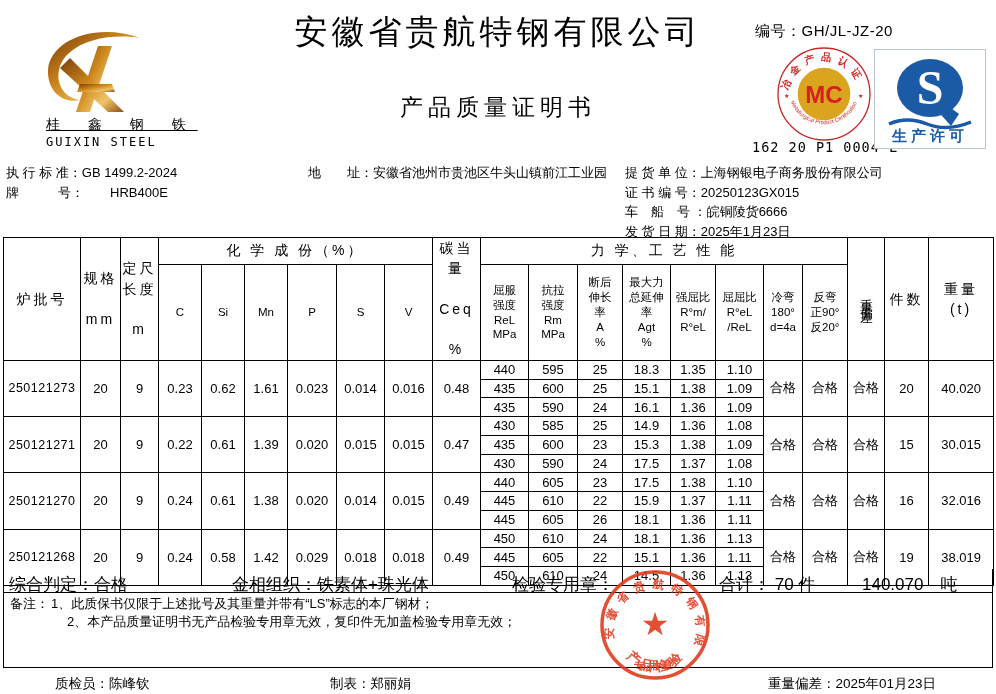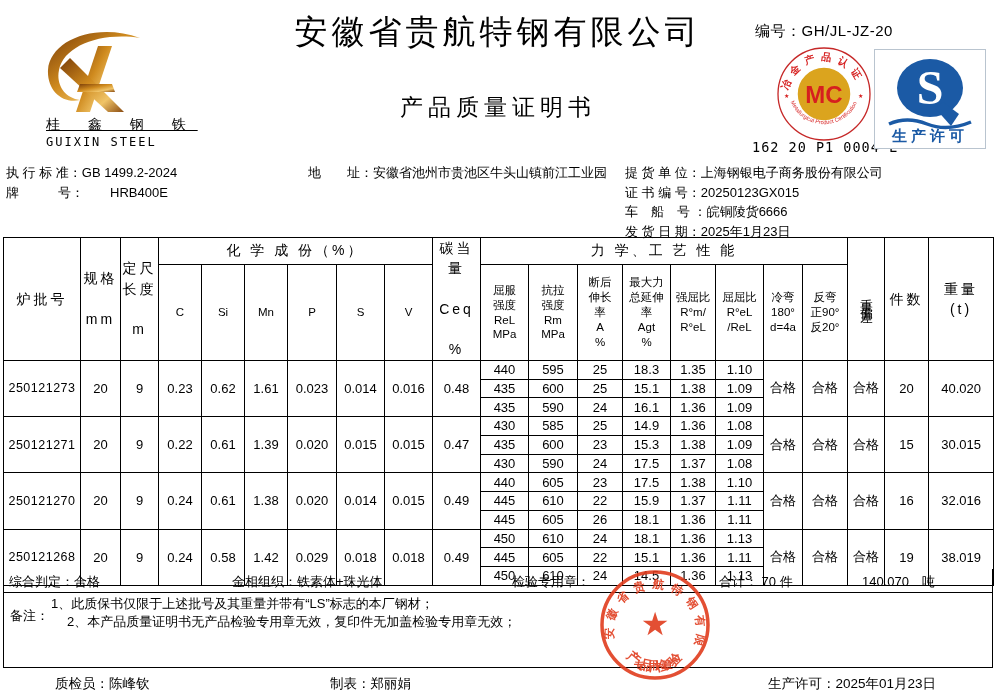--- a/index.html
+++ b/index.html
@@ -47,31 +47,31 @@
   .qtable thead tr.group-row th { height:24px; font-size:14px; letter-spacing:3px; }
   .qtable thead tr.sub-row th { height:84px; font-size:11.5px; line-height:1.3; white-space:pre-line; }
   .qtable thead th.tall { font-size:12.5px; line-height:1.45; white-space:pre-line; }
   .qtable tbody td { height:18.75px; font-size:13px; }
   .qtable .heatno { font-size:12.5px; letter-spacing:.5px; }
   .vert { writing-mode:vertical-rl; text-orientation:upright; letter-spacing:4px; font-size:12.5px; display:inline-block; }
 
   
   .summary-row {
     top:569px; left:3px; width:990px; height:24px;
-    border:1px solid #000; border-top:none; font-size:13px;
+    border:1px solid #000; border-top:none; font-size:17px;
   }
   .summary-row span { position:absolute; top:4px; white-space:nowrap; }
   .sm-verdict { left:5px; }  .sm-structure { left:228px; }
   .sm-seal { left:508px; }   .sm-total { left:715px; }  .sm-tonnage { left:858px; }
 
   .notes-box {
     top:592px; left:3px; width:990px; height:76px;
     border:1px solid #000; border-top:none; font-size:13px; line-height:17.5px;
   }
-  .notes-label { position:absolute; left:6px; top:3px;margin-top:12px; }
+  .notes-label { position:absolute; left:6px; top:3px; }
   .notes-lines { position:absolute; left:47px; top:3px; }
   .notes-lines div { white-space:nowrap; }
   .notes-lines div:last-child { padding-left:16px; }
 
   .footer-row { top:668px; left:0; width:996px; height:26px; font-size:13.5px;padding-left:8px; }
   .footer-row span { position:absolute; top:7px; white-space:nowrap; }
   .ft-inspector { left:55px; } .ft-preparer { left:330px; } .ft-date { left:768px; }
 
   .stamp { top:563px; left:593px; z-index:5; opacity:.9; }
 </style>
@@ -397,21 +397,21 @@
     <span class="notes-label">备注：</span>
     <div class="notes-lines" id="notes-lines">
         <div>1、此质保书仅限于上述批号及其重量并带有“LS”标志的本厂钢材；</div>
         <div>2、本产品质量证明书无产品检验专用章无效，复印件无加盖检验专用章无效；</div>
       </div>
   </div>
 
   <div class="abs footer-row">
     <span class="ft-inspector">质检员：陈峰钦</span>
     <span class="ft-preparer">制表：郑丽娟</span>
-    <span class="ft-date">生产许可：2025年01月23日</span>
+    <span class="ft-date">重量偏差：2025年01月23日</span>
   </div>
 
   <svg class="abs stamp" width="124" height="124" viewBox="0 0 124 124">
     <defs>
       <path id="stTop" d="M 22 80 A 42 42 0 1 1 102 80"></path>
       <path id="stBot" d="M 31 89 A 35 35 0 0 0 93 89"></path>
     </defs>
     <circle cx="62" cy="62" r="53" fill="none" stroke="#e03c1e" stroke-width="3.5"></circle>
     <text id="stamp-company" fill="#e03c1e" font-size="11.5" font-weight="bold" letter-spacing="6.5"><textPath href="#stTop" startOffset="4">安徽省贵航特钢有限公司</textPath></text>
     <text x="62" y="72" text-anchor="middle" font-size="32" fill="#e03c1e">★</text>

